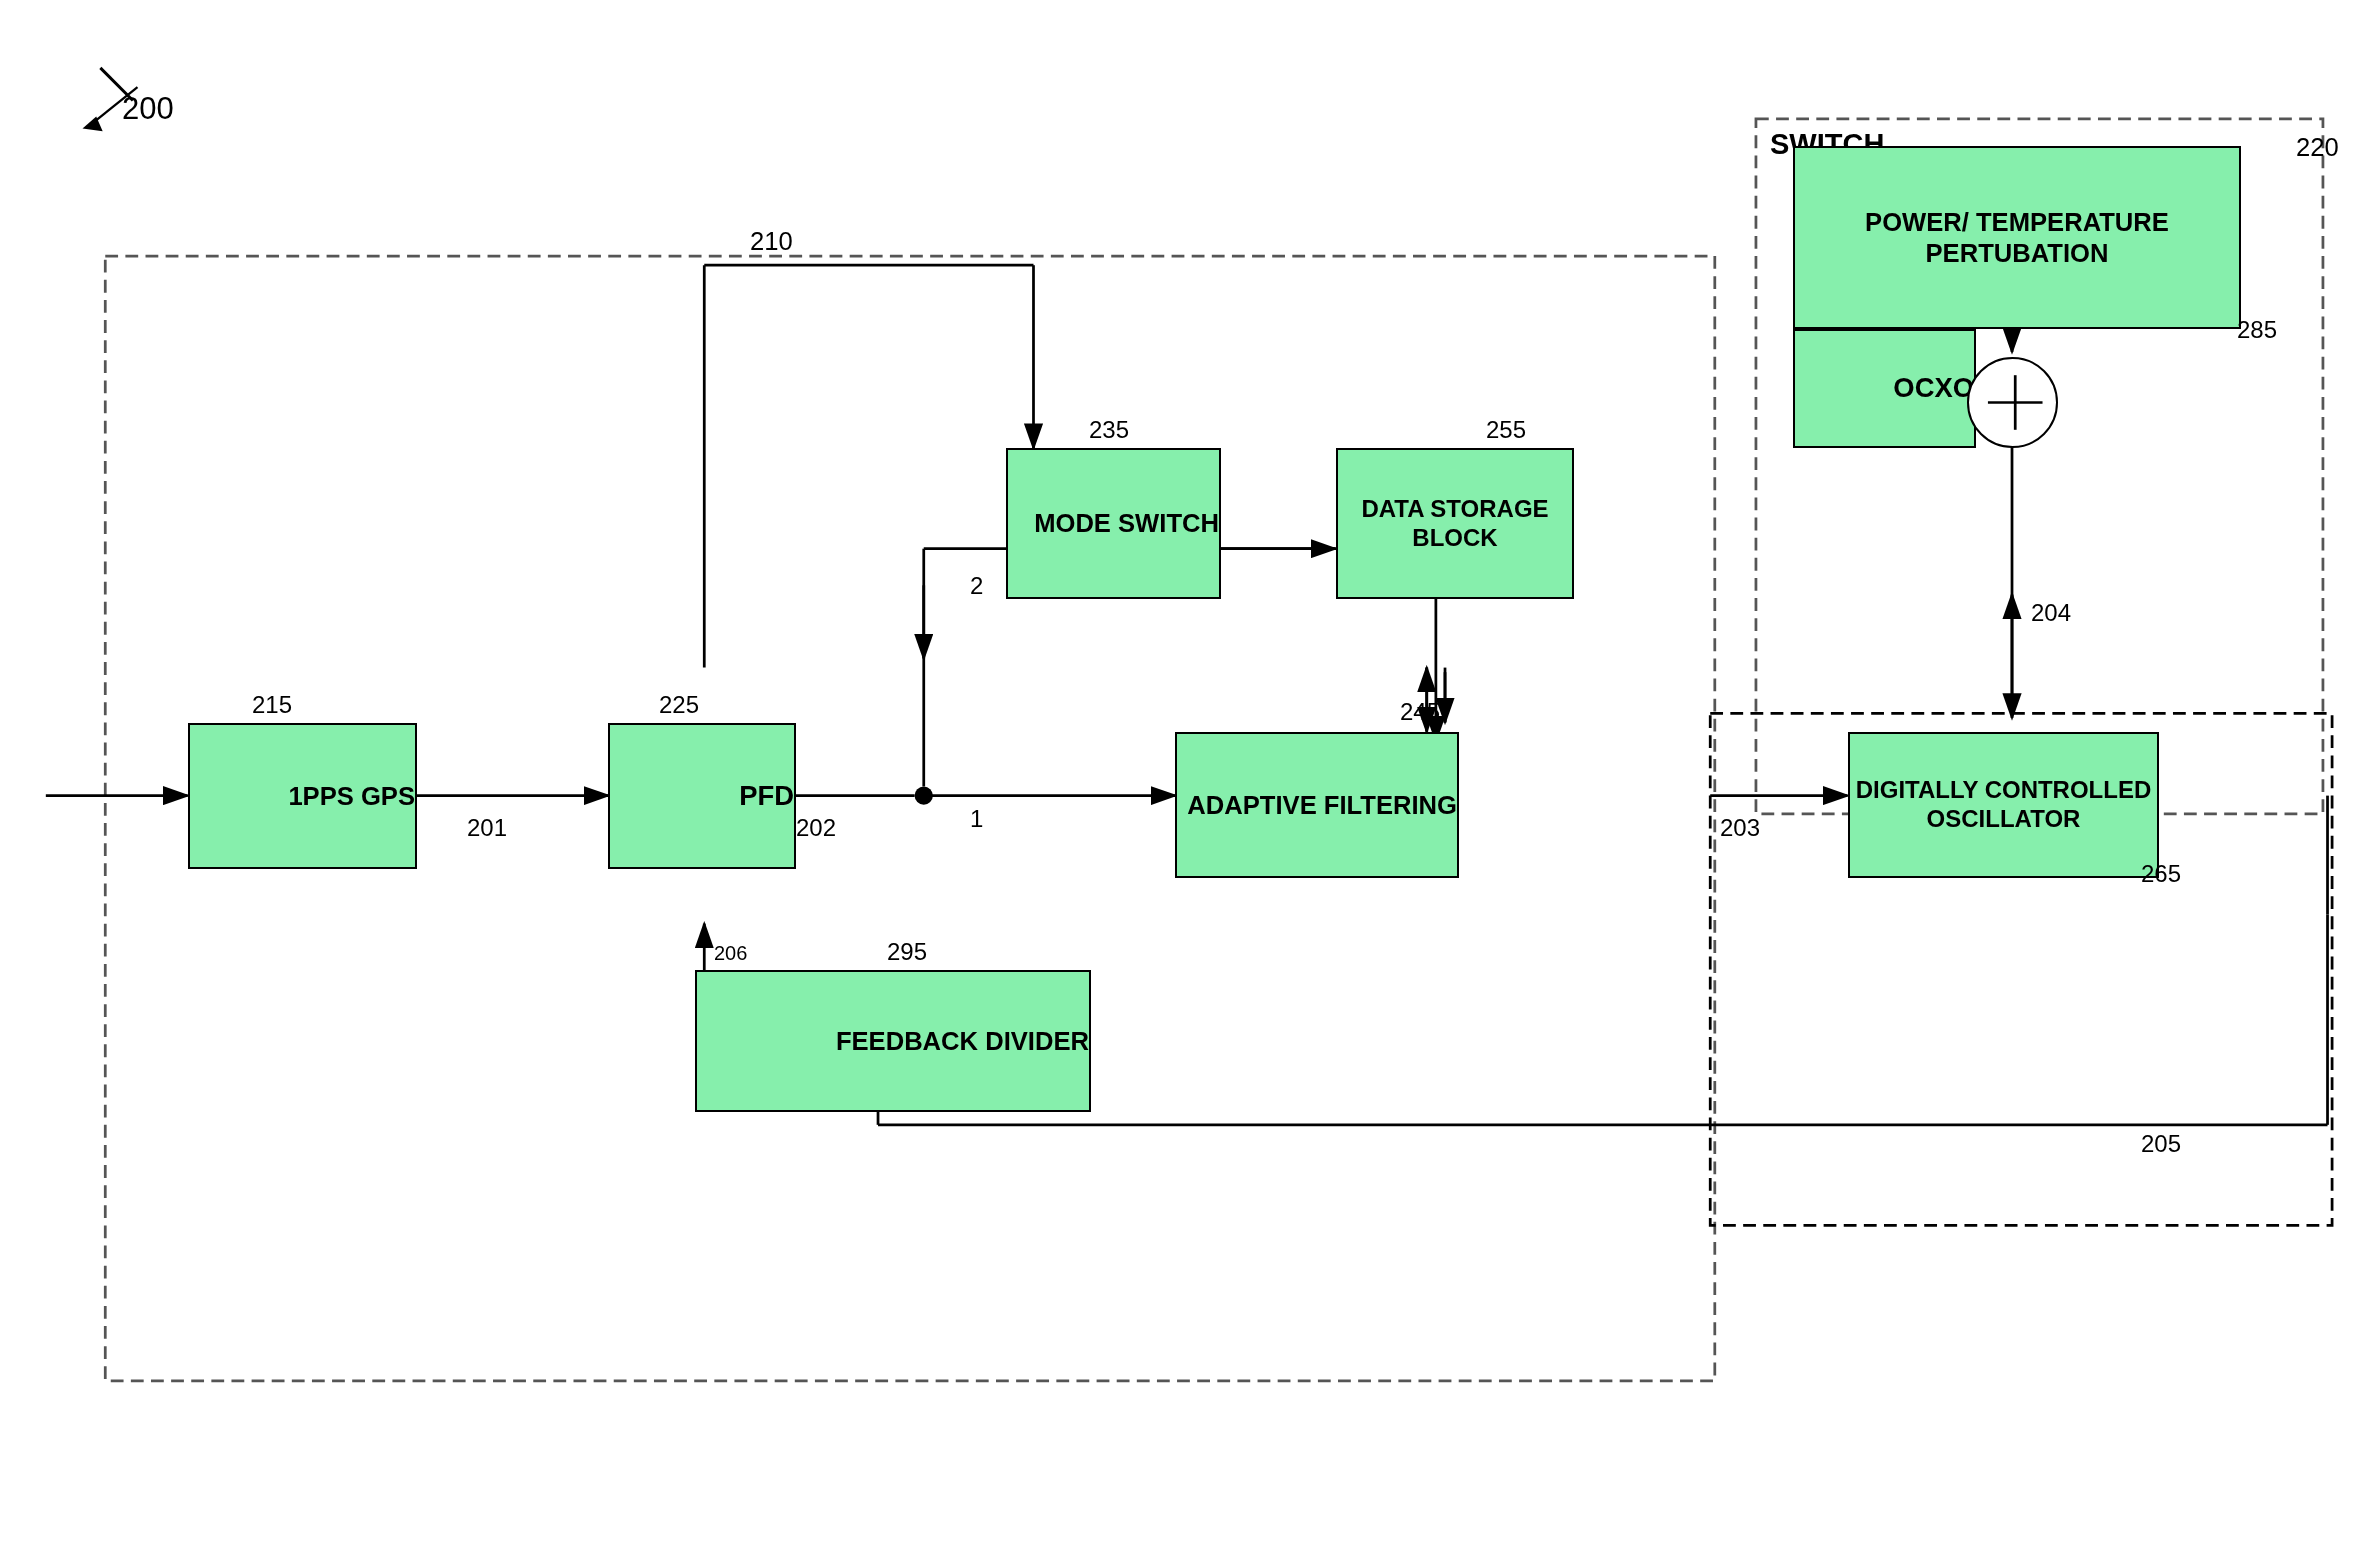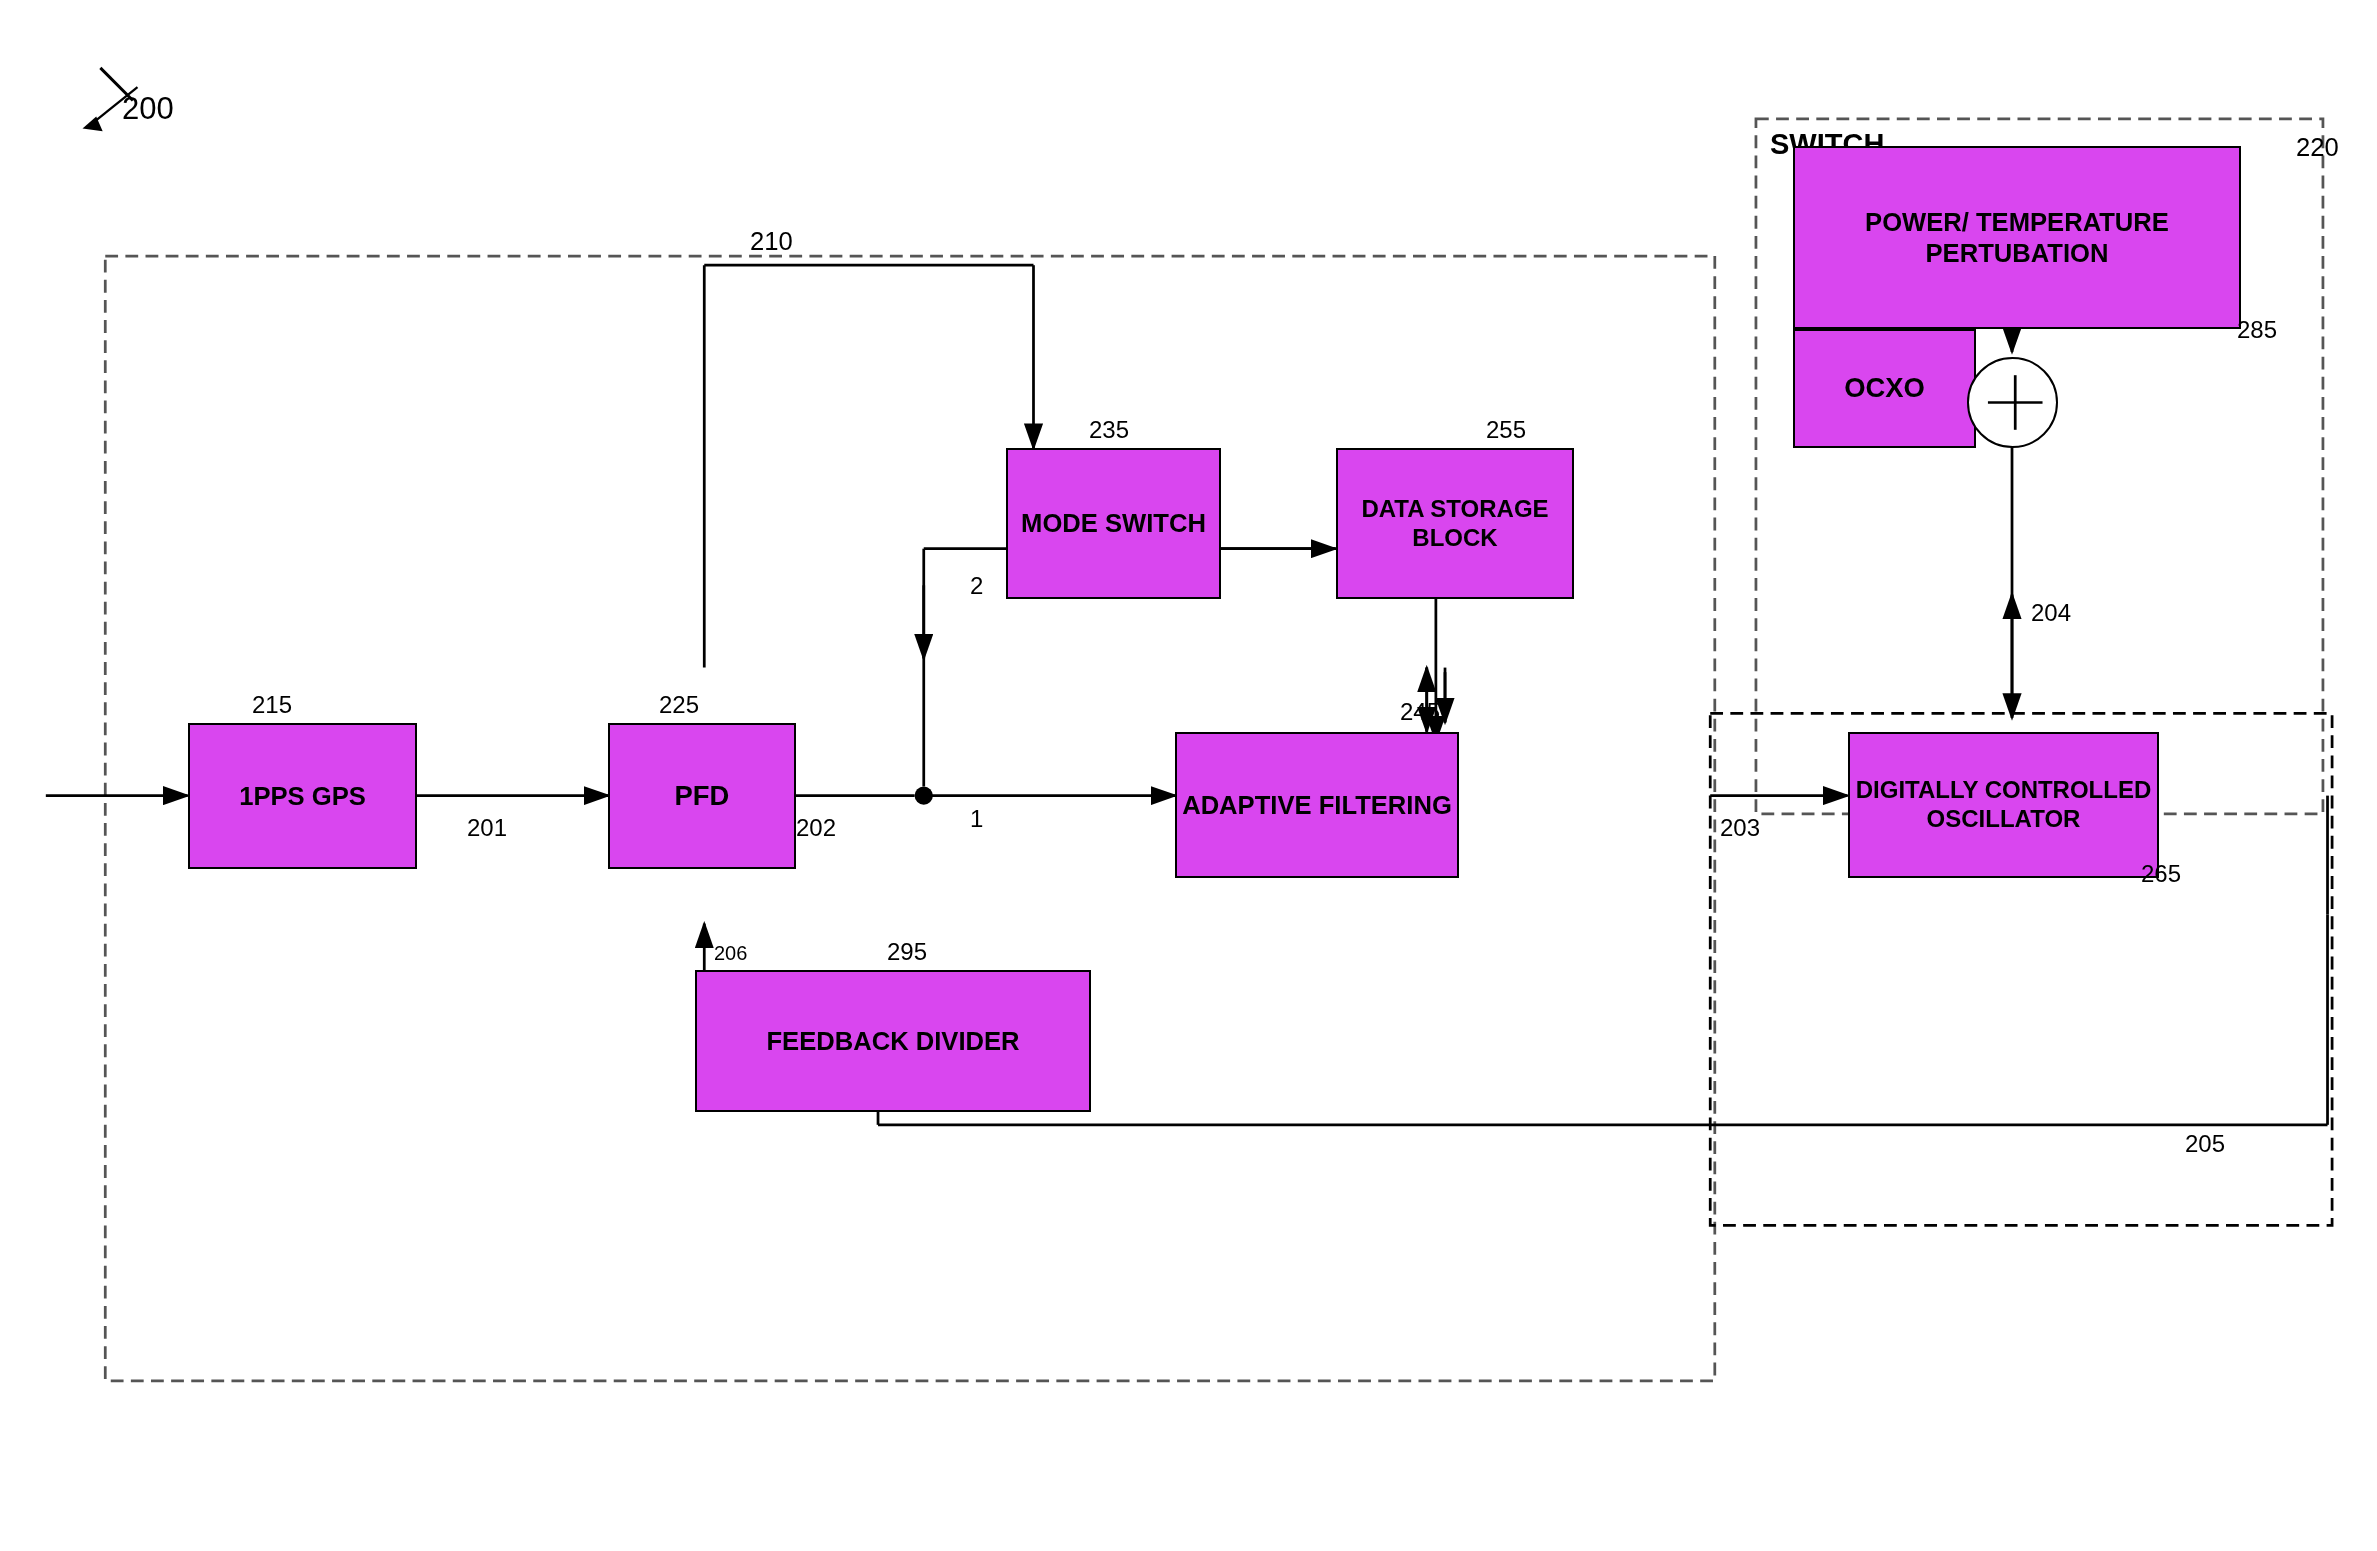--- a/index.html
+++ b/index.html
@@ -14,24 +14,24 @@
     .label {
       position: absolute;
       font-size: 25.6px;
       font-weight: normal;
       color: #000;
       white-space: nowrap;
     }
     .block {
       position: absolute;
       border: 2.7px solid #000;
-      background: #d946ef;
+      background: #86efac;
       display: flex;
       align-items: center;
-      justify-content: center;
+      justify-content: flex-end;
       text-align: center;
       font-size: 27.4px;
       font-weight: bold;
       line-height: 1.2;
     }
     svg.arrows {
       position: absolute;
       top: 0; left: 0;
       width: 2377px;
       height: 1551px;
@@ -188,21 +188,21 @@
 <div class="block" style="left:695px; top:970px; width:396px; height:142px; font-size:25.6px;">
   <span>FEEDBACK
 DIVIDER</span>
 </div>
 <div class="label" style="left:887px; top:938px; font-size:24px;">295</div>
 
 <div class="label" style="left:467px; top:814px; font-size:24px;">201</div>
 <div class="label" style="left:796px; top:814px; font-size:24px;">202</div>
 <div class="label" style="left:1720px; top:814px; font-size:24px;">203</div>
 <div class="label" style="left:2031px; top:599px; font-size:24px;">204</div>
-<div class="label" style="left:2141px; top:1130px; font-size:24px;margin-left:44px;">205</div>
+<div class="label" style="left:2141px; top:1130px; font-size:24px;">205</div>
 <div class="label" style="left:714px; top:942px; font-size:20px;">206</div>
 
 <div class="label" style="left:970px; top:805px; font-size:24px;">1</div>
 <div class="label" style="left:970px; top:572px; font-size:24px;">2</div>
 
 <svg style="position:absolute;top:78px;left:55px;width:110px;height:55px;" xmlns="http://www.w3.org/2000/svg" viewBox="0 0 120 60" width="110" height="55">
   <line x1="90" y1="10" x2="40" y2="50" stroke="#000" stroke-width="2.5"></line>
   <polygon points="30,55 45,42 52,58" fill="#000"></polygon>
 </svg>
 

